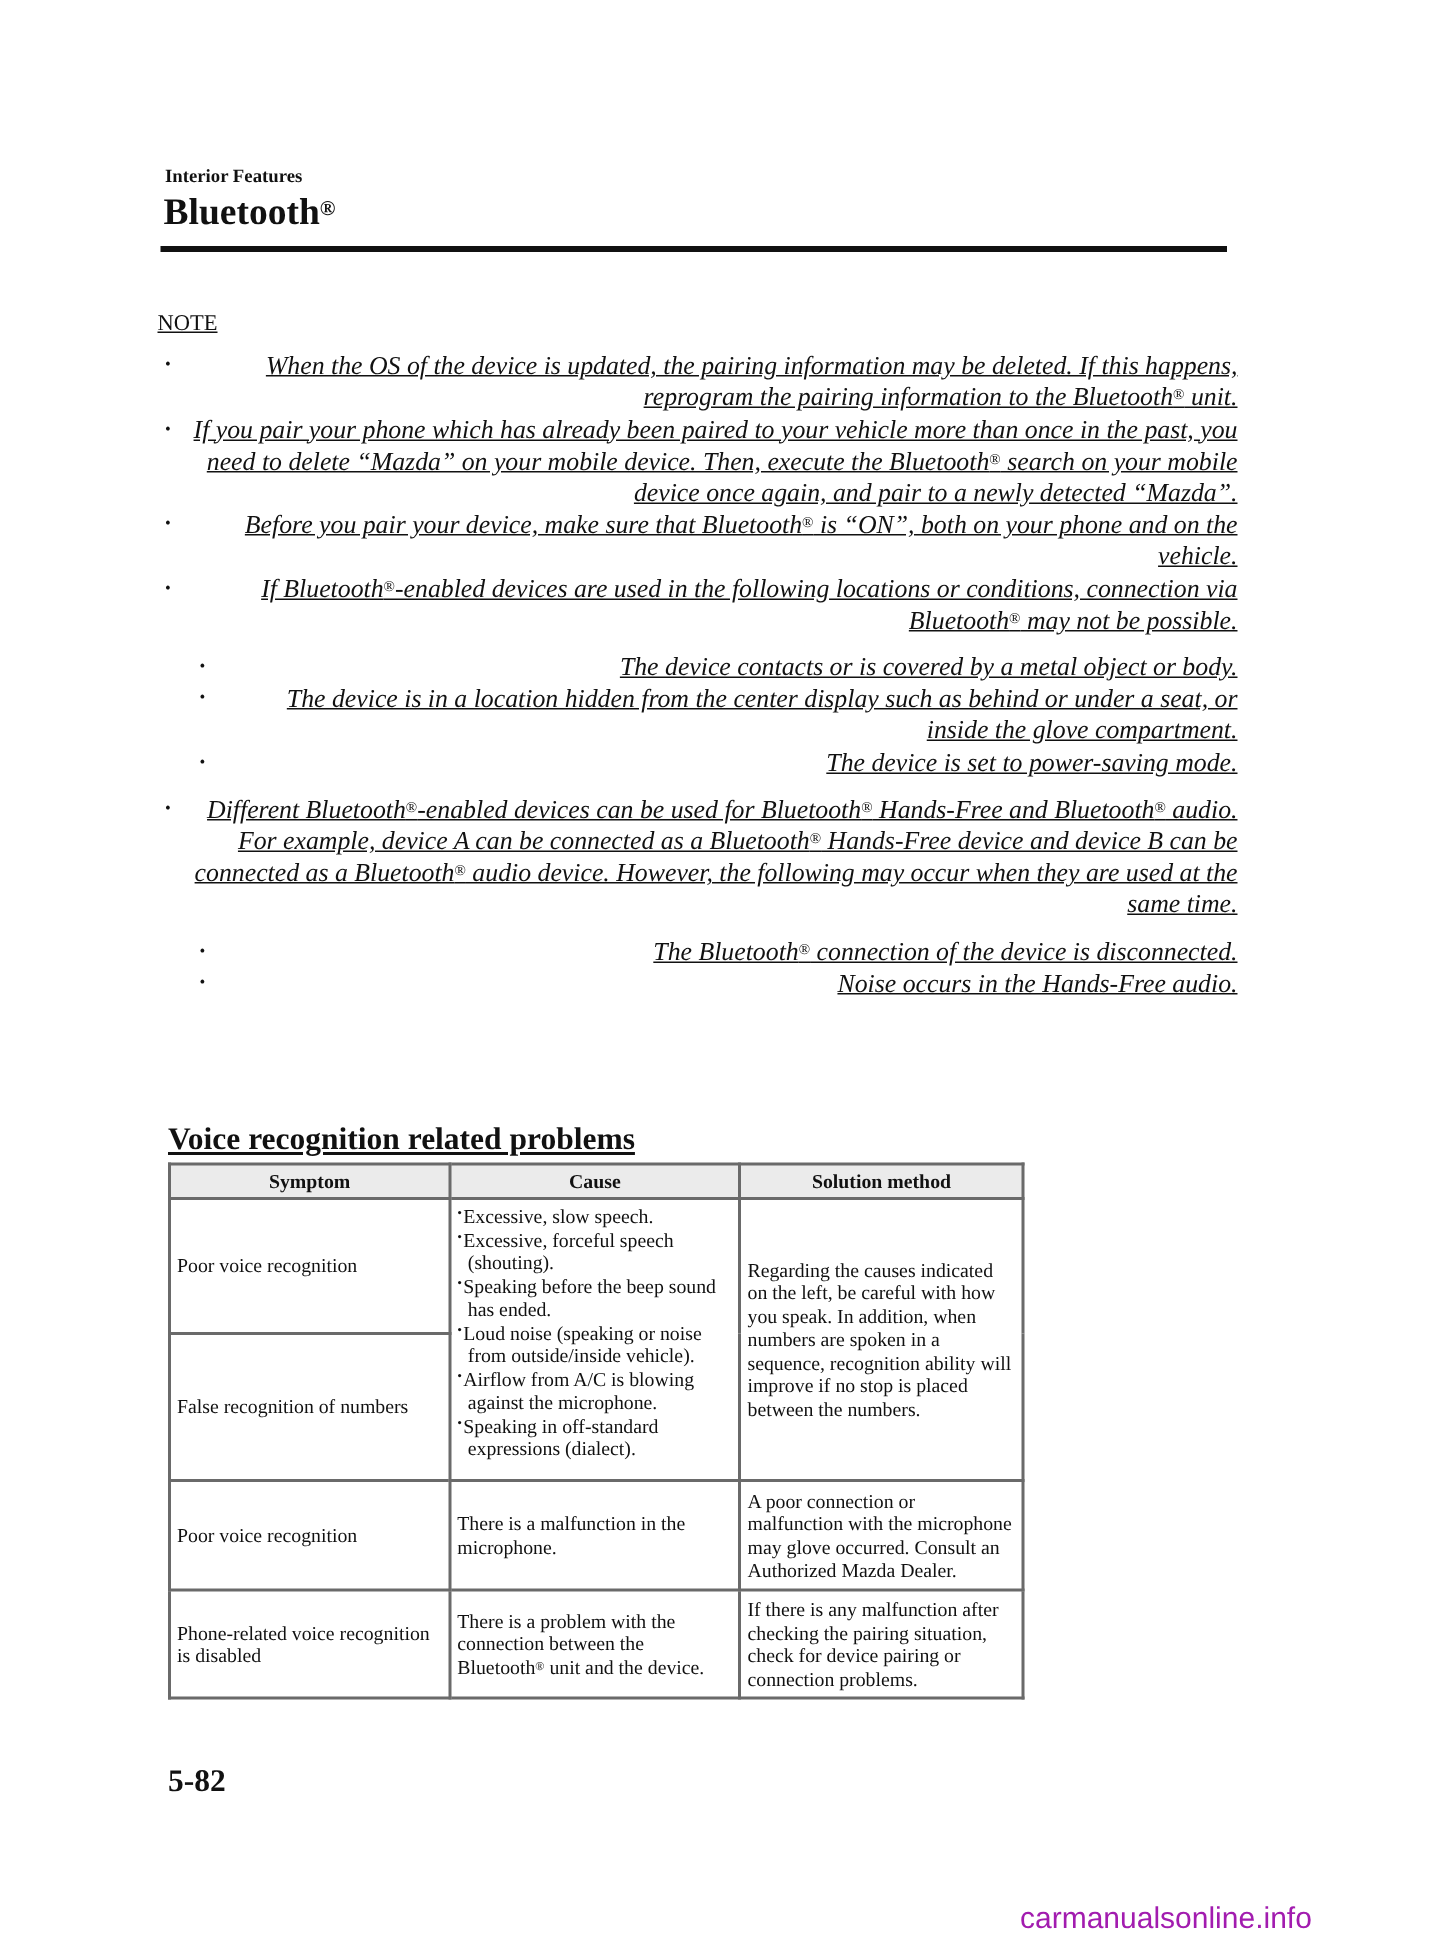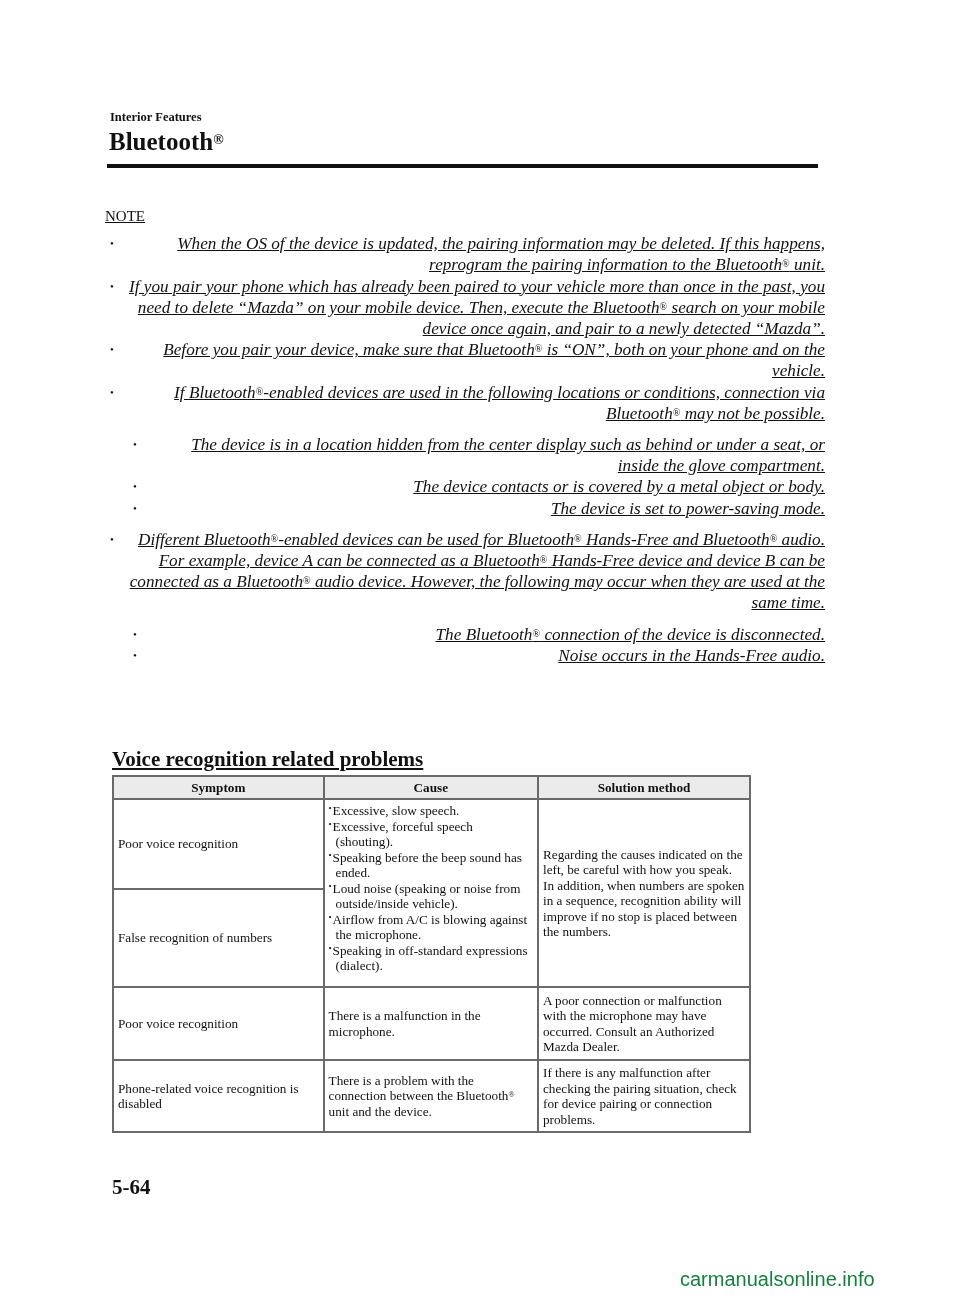--- a/index.html
+++ b/index.html
@@ -13,49 +13,49 @@
   .note { left: 105px; top: 206px; width: 720px; font-style: italic; font-size: 17.2px; line-height: 21.2px; text-decoration: underline; }
   .note-title { font-style: normal; font-size: 15px; margin-left: 0; margin-bottom: 6px; }
   .bl { list-style: none; margin: 0; padding: 0; text-align: right; }
   .bl li { position: relative; padding-left: 23px; }
   .bl li::before { content: "•"; position: absolute; left: 5px; top: 0; font-style: normal; font-size: 11px; }
   .bl.sub { margin: 10px 0 10px 23px; }
   sup.r { font-size: 10px; vertical-align: top; position: relative; top: -1px; font-style: normal; }
 
   .subhead { left: 112px; top: 747px; font-size: 21px; font-weight: bold; text-decoration: underline; }
 
-  table.vr { position: absolute; left: 112px; top: 775px; width: 639px; border-collapse: collapse; font-size: 13.2px; line-height: 15.5px; }
+  table.vr { position: absolute; left: 112px; top: 775px; width: 571px; border-collapse: collapse; font-size: 13.2px; line-height: 15.5px; }
   table.vr th, table.vr td { border: 2px solid #6a6a6a; vertical-align: middle; text-align: left; padding: 2px 4px; }
   table.vr th { background: #ebebeb; font-weight: bold; text-align: center; height: 19px; padding: 1px 4px; }
   .c1 { width: 225px; } .c2 { width: 226px; margin-top: 41px; } .c3 { width: 226px; }
   .cause-list { list-style: none; margin: 0; padding: 0; }
   .cause-list li { position: relative; padding-left: 7px; }
   .cause-list li::before { content: "•"; position: absolute; left: 0; top: -2px; font-size: 9px; }
   .cause-list li .t { display: block; text-indent: -3px; }
 
   .page-number { left: 112px; top: 1175px; font-size: 21px; font-weight: bold; }
-  .watermark { left: 680px; top: 1268px; font-family: "Liberation Sans", sans-serif; font-size: 20px; color: #15803d; }
+  .watermark { left: 680px; top: 1268px; font-family: "Liberation Sans", sans-serif; font-size: 20px; color: #a21caf; }
 </style>
 </head>
 <body>
 
 <div class="abs section-label">Interior Features</div>
 <div class="abs page-title"><span>Bluetooth</span><sup>®</sup></div>
 <div class="abs title-rule"></div>
 
 <div class="abs note">
   <div class="note-title">NOTE</div>
   <ul class="bl">
     <li><span>When the OS of the device is updated, the pairing information may be deleted. If this happens, reprogram the pairing information to the Bluetooth</span><sup class="r">®</sup><span> unit.</span></li>
     <li><span>If you pair your phone which has already been paired to your vehicle more than once in the past, you need to delete “Mazda” on your mobile device. Then, execute the Bluetooth</span><sup class="r">®</sup><span> search on your mobile device once again, and pair to a newly detected “Mazda”.</span></li>
     <li><span>Before you pair your device, make sure that Bluetooth</span><sup class="r">®</sup><span> is “ON”, both on your phone and on the vehicle.</span></li>
     <li><span>If Bluetooth</span><sup class="r">®</sup><span>-enabled devices are used in the following locations or conditions, connection via Bluetooth</span><sup class="r">®</sup><span> may not be possible.</span>
       <ul class="bl sub" style="margin-left:0;">
+        <li>The device contacts or is covered by a metal object or body.</li>
         <li>The device is in a location hidden from the center display such as behind or under a seat, or inside the glove compartment.</li>
-        <li>The device contacts or is covered by a metal object or body.</li>
         <li>The device is set to power-saving mode.</li>
       </ul>
     </li>
     <li><span>Different Bluetooth</span><sup class="r">®</sup><span>-enabled devices can be used for Bluetooth</span><sup class="r">®</sup><span> Hands-Free and Bluetooth</span><sup class="r">®</sup><span> audio. For example, device A can be connected as a Bluetooth</span><sup class="r">®</sup><span> Hands-Free device and device B can be connected as a Bluetooth</span><sup class="r">®</sup><span> audio device. However, the following may occur when they are used at the same time.</span>
       <ul class="bl sub" style="margin-left:0;">
         <li><span>The Bluetooth</span><sup class="r">®</sup><span> connection of the device is disconnected.</span></li>
         <li>Noise occurs in the Hands-Free audio.</li>
       </ul>
     </li>
   </ul>
@@ -97,24 +97,24 @@
         </ul>
       </td>
       <td rowspan="2">Regarding the causes indicated on the left, be careful with how you speak. In addition, when numbers are spoken in a sequence, recognition ability will improve if no stop is placed between the numbers.</td>
     </tr>
     <tr style="height:98px;">
       <td>False recognition of numbers</td>
     </tr>
     <tr style="height:73px;">
       <td>Poor voice recognition</td>
       <td>There is a malfunction in the microphone.</td>
-      <td>A poor connection or malfunction with the microphone may have occurred. Consult an Authorized Mazda Dealer.</td>
+      <td>A poor connection or malfunction with the microphone may glove occurred. Consult an Authorized Mazda Dealer.</td>
     </tr>
     <tr style="height:72px;">
       <td>Phone-related voice recognition is disabled</td>
       <td><span>There is a problem with the connection between the Bluetooth</span><sup class="r" style="font-size:8px;">®</sup><span> unit and the device.</span></td>
       <td>If there is any malfunction after checking the pairing situation, check for device pairing or connection problems.</td>
     </tr>
   </tbody>
 </table>
 
-<div class="abs page-number">5-64</div>
+<div class="abs page-number">5-82</div>
 <div class="abs watermark">carmanualsonline.info</div>
 
 </body></html>

